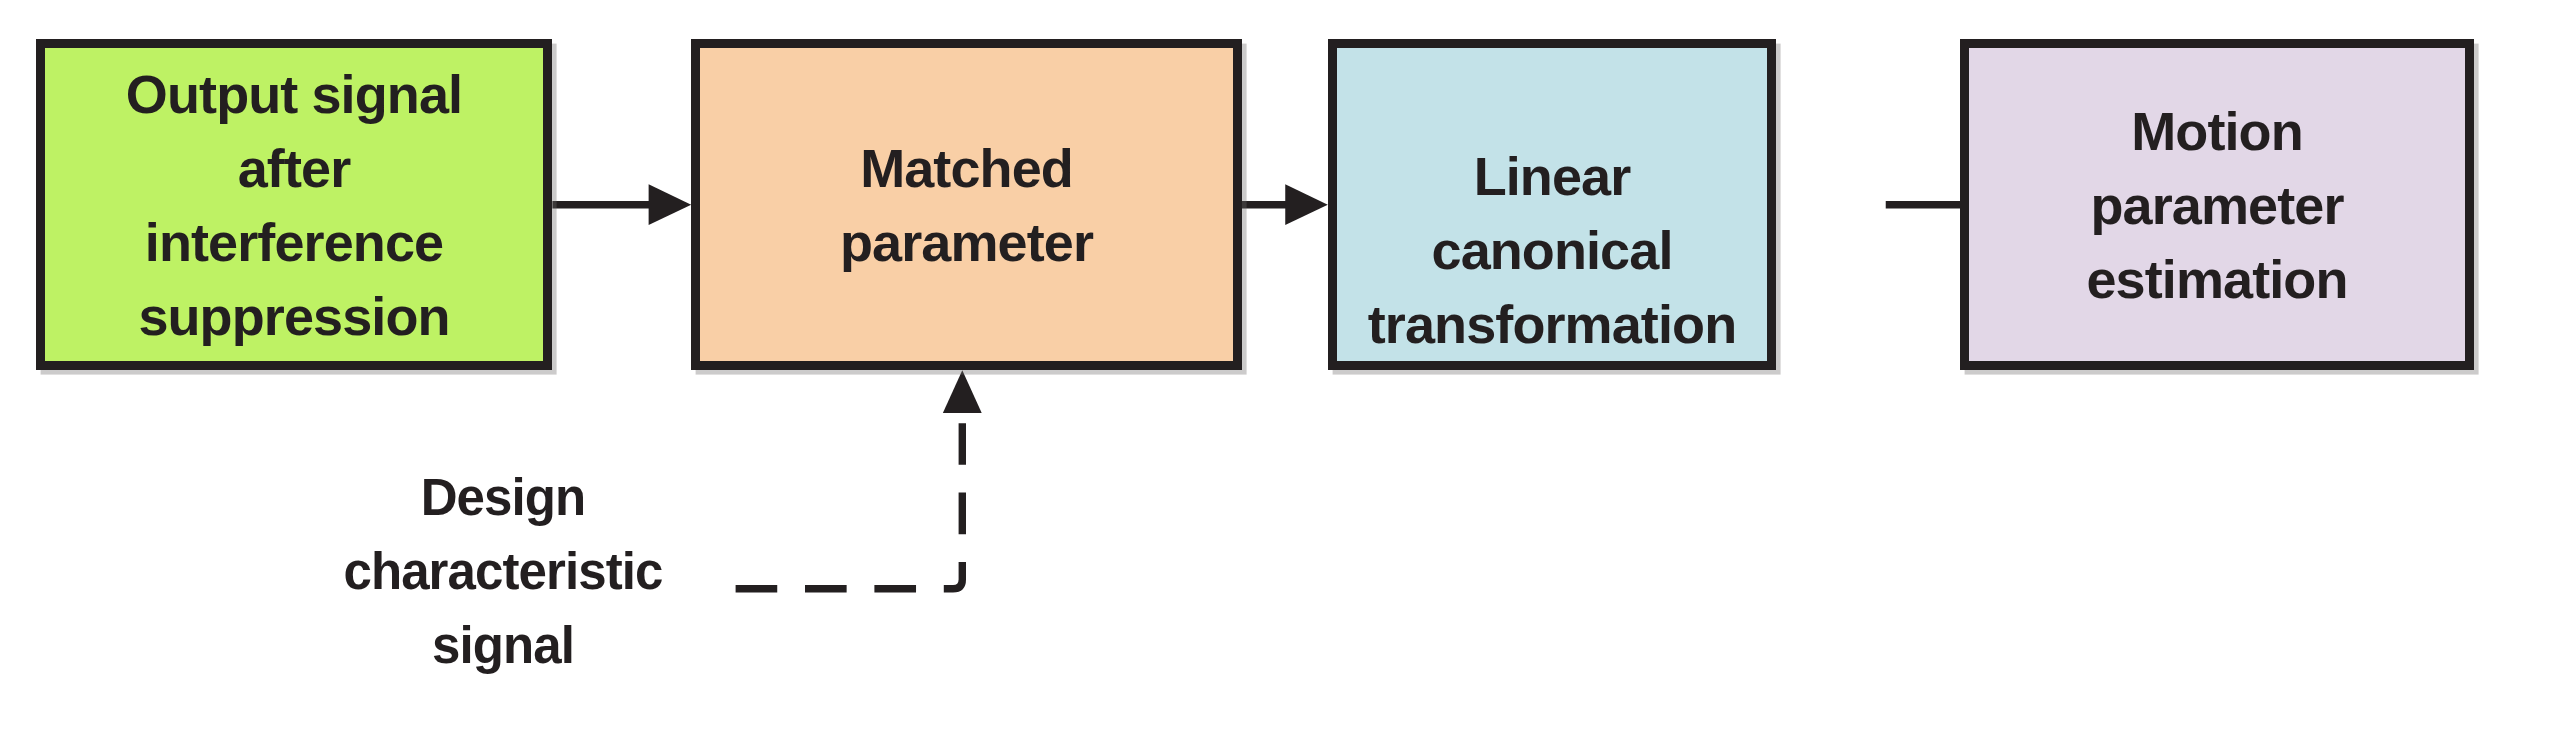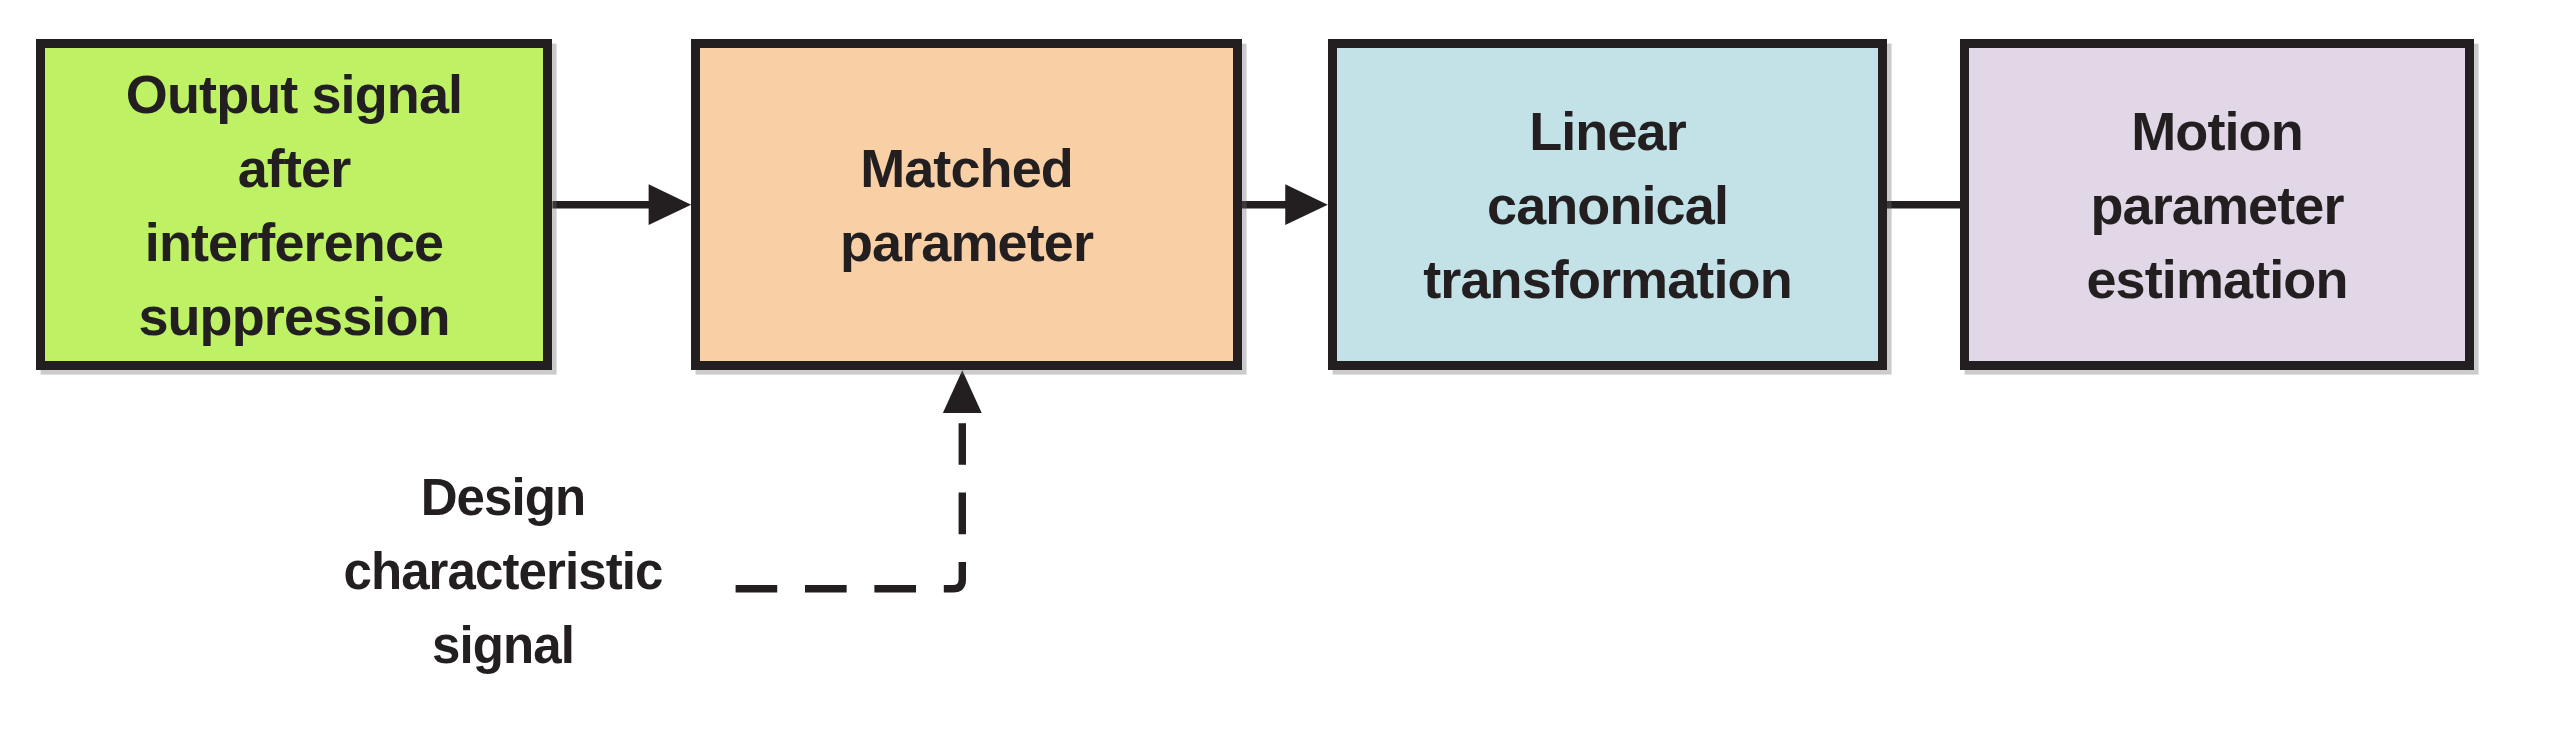--- a/index.html
+++ b/index.html
@@ -30,21 +30,21 @@
   .box-label {
     white-space: pre-line;
     font-weight: bold;
     font-size: 54px;
     line-height: 74px;
     letter-spacing: -0.9px;
     color: #231f20;
   }
   #box-1 { left: 36px;   width: 516px; }
   #box-2 { left: 691px;  width: 551px; }
-  #box-3 { left: 1328px; width: 559px; }
+  #box-3 { left: 1328px; width: 448px; align-items: flex-end; }
   #box-4 { left: 1960px; width: 514px; justify-content: center; }
   #connector-layer {
     position: absolute;
     left: 0; top: 0;
     width: 2576px;
     height: 737px;
   }
   .annotation {
     position: absolute;
     left: 253px;

